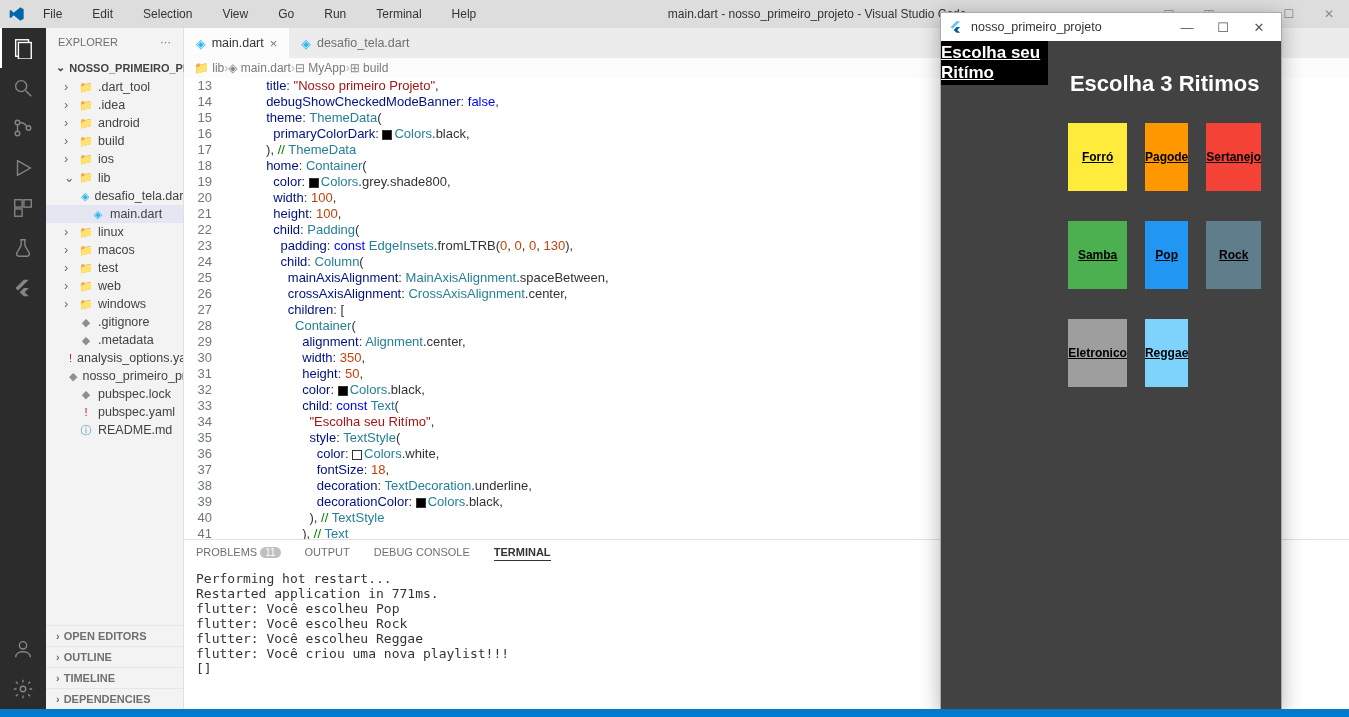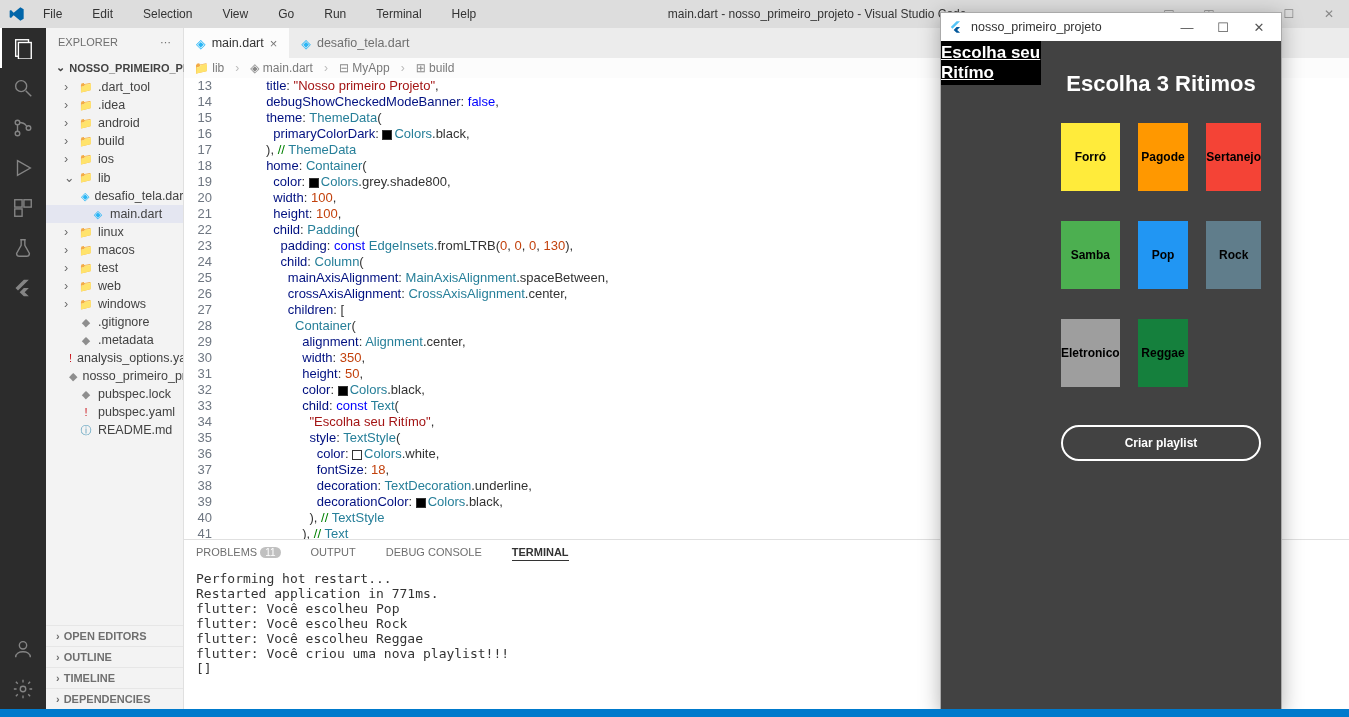--- a/index.html
+++ b/index.html
@@ -32,53 +32,53 @@
 .sidebar .item .chev { width: 10px; color: #666; }
 .sidebar .item .ficon { width: 14px; height: 14px; display:inline-flex; align-items:center; justify-content:center; font-size:11px;}
 .sidebar .panel { padding: 4px 10px; font-size: 11px; font-weight: 600; color: #6f6f6f; border-top: 1px solid #e6e6e6; display:flex; align-items:center; gap:4px;}
 
 
 .editor { position: absolute; top: 28px; left: 184px; right: 0; bottom: 8px; background: #fcfcfc; display: flex; flex-direction: column; }
 .tabs { height: 30px; background: #ececec; display: flex; align-items: center; font-size: 12.5px; }
 .tabs .tab { padding: 0 12px; height: 30px; display: flex; align-items: center; gap: 6px; color: #6f6f6f; }
 .tabs .tab.active { background: #fcfcfc; color: #333; }
 .tabs .close { color:#777; font-size:13px; }
-.breadcrumb { height: 20px; display: flex; align-items: center; gap: 11px; padding: 0 10px; font-size: 12px; color: #7a7a7a; }
+.breadcrumb { height: 20px; display: flex; align-items: center; gap: 0; padding: 0 10px; font-size: 12px; color: #7a7a7a; }
 .breadcrumb .sep { color: #bbb; }
 .code { flex: 1; display: flex; overflow: hidden; font-family: Consolas, monospace; font-size: 13px; line-height: 16px; background: #ffffff; }
 .gutter { width: 42px; text-align: right; padding-right: 14px; color: #237893aa; }
 .gutter .ln { height: 16px; color:#6e7681;}
 .codebody { flex: 1; white-space: pre; padding-left: 4px; color: #333; } 
 .c2 { color: #0000ff; } 
 .c3 { color: #a31515; } 
 .c4 { color: #c2410c; } 
 .c5 { color: #001080; } 
 .c6 { color: #008000; } 
 .c7 { color: #267f99; } 
 .crect { display: inline-block; width: 10px; height: 10px; border:1px solid #333; vertical-align: middle; margin-right:2px; background:#000; }
 .crect.wh { background:#fff; }
 
 .panelarea { height: 170px; border-top: 1px solid #e0e0e0; background: #fff; display: flex; flex-direction: column; }
-.paneltabs { display: flex; gap: 30px; padding: 6px 12px; font-size: 11px; color: #6f6f6f; }
+.paneltabs { display: flex; gap: 24px; padding: 6px 12px; font-size: 11px; color: #6f6f6f; }
 .paneltabs .pt.active { color: #333; font-weight: 600; border-bottom: 1px solid #333; padding-bottom:2px;}
 .paneltabs .badge { background:#c0c0c0; color:#fff; border-radius:8px; font-size:10px; padding:0 5px; margin-left:3px;}
 .termout { flex: 1; padding: 4px 12px; font-family: Consolas, monospace; font-size: 13px; color: #333; white-space: pre; overflow:hidden;}
 
 
 .emulator { position: absolute; top: 12px; left: 940px; width: 342px; height: 700px; background: #fff; box-shadow: 0 4px 20px rgba(0,0,0,.3); display: flex; flex-direction: column; border:1px solid #aaa;}
 .emu-title { height: 28px; display: flex; align-items: center; padding: 0 8px; font-size: 12.5px; color:#333; gap:8px;}
 .emu-title .flutlogo { color:#02569B; font-weight:bold;}
 .emu-title .spacer { flex:1; }
 .emu-title .wc { width:28px; text-align:center; color:#555; font-size:13px;}
 .emu-app { flex: 1; background: #424242; display: flex; flex-direction: row; color:#fff; }
 .emu-header { height: 44px; background: #000; display: flex; align-items: center; justify-content: center; font-size: 17px; font-weight: 700; text-decoration: underline; }
 .emu-body { flex: 1; display: flex; flex-direction: column; padding: 30px 20px 20px; gap:8px;}
 .emu-h2 { text-align:center; font-size: 22px; font-weight: 700;}
 .grid { display: grid; grid-template-columns: repeat(3, 1fr); gap: 30px 18px; margin-top:18px;}
-.cell { height: 68px; display:flex; align-items:center; justify-content:center; font-size: 12px; font-weight: 700; color: #000; }
+.cell { height: 68px; display:flex; align-items:center; justify-content:center; font-size: 12px; font-weight: 700; color: #000; text-decoration: underline; }
 .emu-btn { margin: 30px auto 0; width: 200px; height: 36px; border-radius: 20px; border: 2px solid #fff; display:flex; align-items:center; justify-content:center; font-size:12px; font-weight:700; color:#fff;}
 
 .statusbar { position:absolute; left:0; right:0; bottom:0; height:8px; background:#007acc;}
 
 svg { display:block; }
 </style>
 </head>
 <body>
 
 <div class="titlebar">
@@ -417,20 +417,19 @@
     <div class="emu-body">
       <div class="emu-h2">Escolha 3 Ritimos</div>
       <div class="grid" id="emugrid">
           <div class="cell" style="background: rgb(255, 235, 59);">Forró</div>
           <div class="cell" style="background: rgb(255, 152, 0);">Pagode</div>
           <div class="cell" style="background: rgb(244, 67, 54);">Sertanejo</div>
           <div class="cell" style="background: rgb(76, 175, 80);">Samba</div>
           <div class="cell" style="background: rgb(33, 150, 243);">Pop</div>
           <div class="cell" style="background: rgb(96, 125, 139);">Rock</div>
           <div class="cell" style="background: rgb(158, 158, 158);">Eletronico</div>
-          <div class="cell" style="background: #15803d;">Reggae</div>
+          <div class="cell" style="background: #7dd3fc;">Reggae</div>
         </div>
-      <div class="emu-btn">Criar playlist</div>
     </div>
   </div>
 </div>
 
 <div class="statusbar"></div>
 
 </body></html>

